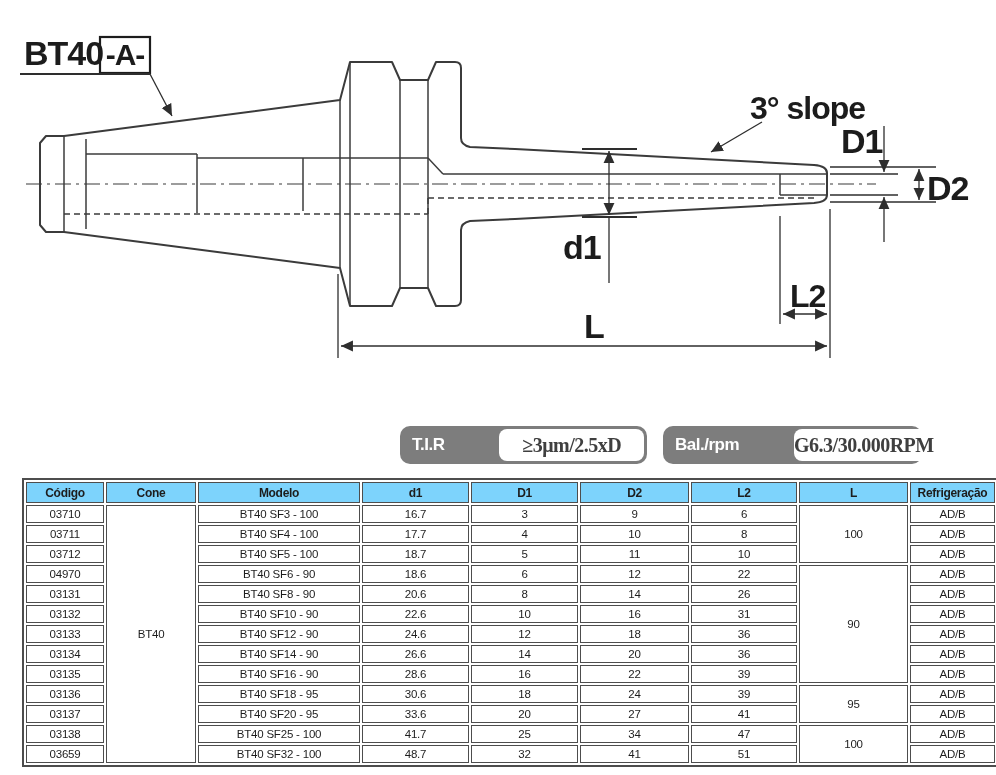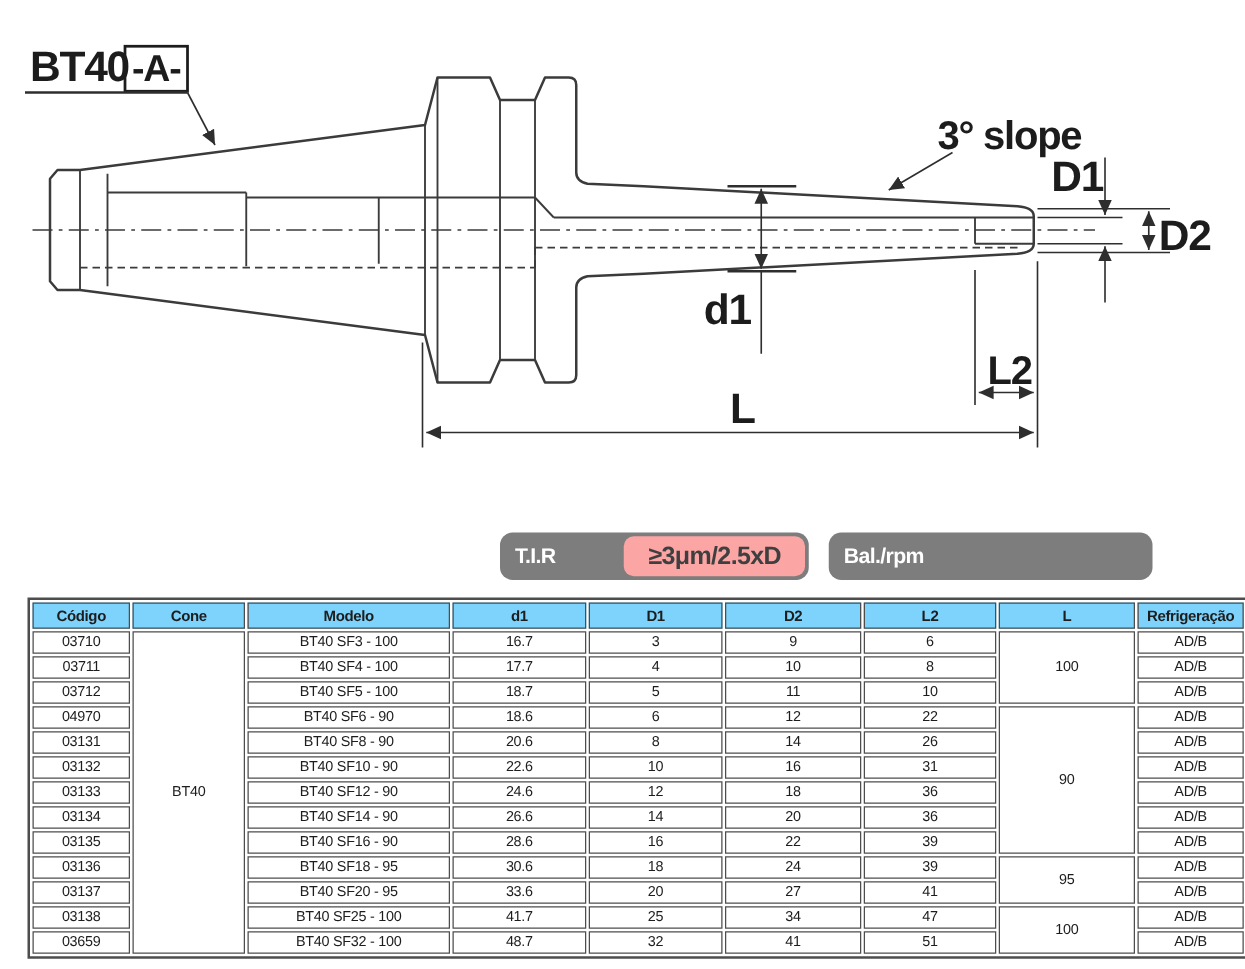--- a/index.html
+++ b/index.html
@@ -9,23 +9,23 @@
   
   #drawing{position:absolute;left:0;top:0;width:996px;height:400px;}
   .dwg-label{font-family:"Liberation Sans","DejaVu Sans",sans-serif;font-weight:bold;
              fill:#1c1c1c;letter-spacing:-1px;}
 
   
   .badge{position:absolute;top:410px;height:38px;background:#7d7d7d;border-radius:10px;
          display:flex;align-items:center;box-sizing:border-box;gap:45px;}
   .badge-label{color:#ffffff;font-weight:bold;font-size:17px;padding:0 10px 0 12px;
                letter-spacing:-0.5px;white-space:nowrap;}
-  .badge-value{flex:1;height:32px;margin:3px 3px 3px 0;background:#fca5a5;border-radius:8px;
+  .badge-value{flex:1;height:32px;margin:3px 3px 3px 0;background:#ffffff;border-radius:8px;
                display:flex;align-items:center;justify-content:center;color:#3f3f3f;
-               font-weight:bold;font-size:20px;letter-spacing:-0.5px;white-space:nowrap;}
+               font-weight:bold;font-size:20px;letter-spacing:-0.5px;white-space:nowrap;font-family:Liberation Serif, serif;}
   #badge-tir{left:400px;width:247px;}
   #badge-bal{left:663px;width:259px;}
 
   
   #spec-table-wrap{position:absolute;left:22px;top:462px;}
   table.spec{border-collapse:separate;border-spacing:2px;border:2px solid #4d4d4d;
              table-layout:fixed;width:953px;background:#ffffff;}
   table.spec th, table.spec td{border:1px solid #4d4d4d;text-align:center;vertical-align:middle;
              padding:0;overflow:hidden;white-space:nowrap;color:#1d1d1d;}
   table.spec th{background:#7dd3fc;font-size:12px;font-weight:bold;height:19px;letter-spacing:-0.3px;}
@@ -123,20 +123,21 @@
       <text class="dwg-label" x="584" y="322" font-size="34" stroke="none" fill="#1c1c1c">L</text>
     </g>
   </svg>
 
   <div class="badge" id="badge-tir">
     <span class="badge-label">T.I.R</span>
     <span class="badge-value">≥3μm/2.5xD</span>
   </div>
   <div class="badge" id="badge-bal">
     <span class="badge-label">Bal./rpm</span>
+    <span class="badge-value">G6.3/30.000RPM</span>
   </div>
 
   <div id="spec-table-wrap">
     <table class="spec">
       <colgroup>
         <col style="width:78px">
           <col style="width:90px">
           <col style="width:162px">
         <col style="width:107px">
           <col style="width:107px">

